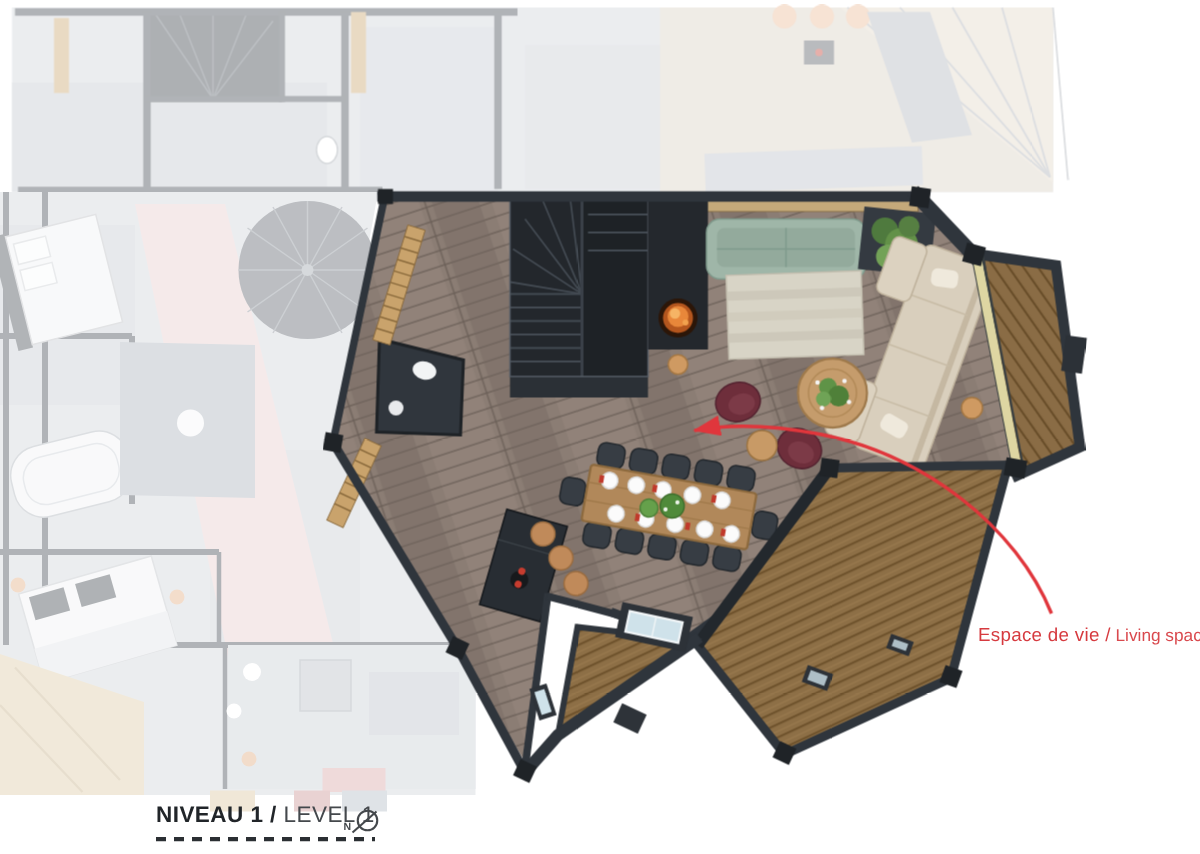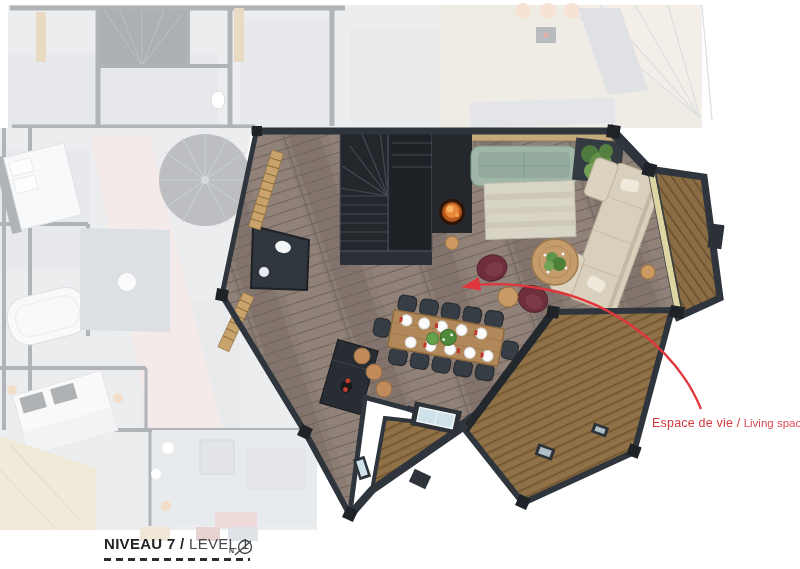--- a/index.html
+++ b/index.html
@@ -433,21 +433,21 @@
   </g>
 
   <path d="M701,409 C678,352 616,302 544,289 C512,283 484,283 463,287" fill="none" stroke="#e0363c" stroke-width="2.3" marker-end="url(#ah)"></path>
 </svg>
 
 <div class="lbl lbl-living">
   <span class="b">Espace de vie /</span><span class="lt"> Living space</span>
 </div>
 
 <div class="lbl lbl-level">
-  <span class="b">NIVEAU 7 /</span><span class="lt"> LEVEL 1</span>
+  <span class="b">NIVEAU 1 /</span><span class="lt"> LEVEL 1</span>
 </div>
 
 <svg class="north" width="30" height="20" viewBox="0 0 30 20">
   <text x="1" y="15" font-size="7" font-weight="bold" fill="#44484c" font-family="Liberation Sans, sans-serif">N</text>
   <circle cx="17" cy="9" r="6.5" fill="none" stroke="#44484c" stroke-width="1.4"></circle>
   <line x1="7" y1="17" x2="23" y2="3" stroke="#44484c" stroke-width="1.4"></line>
 </svg>
 
 <div class="dash-rule"></div>
 

